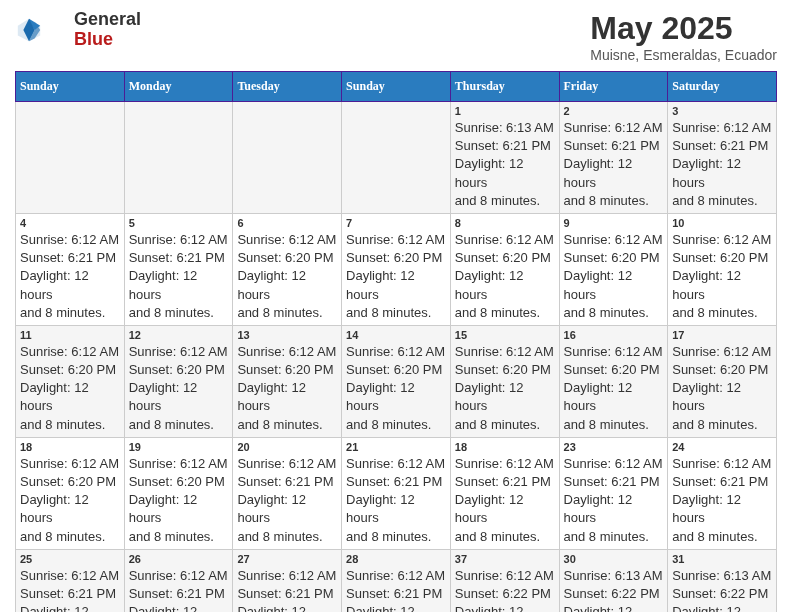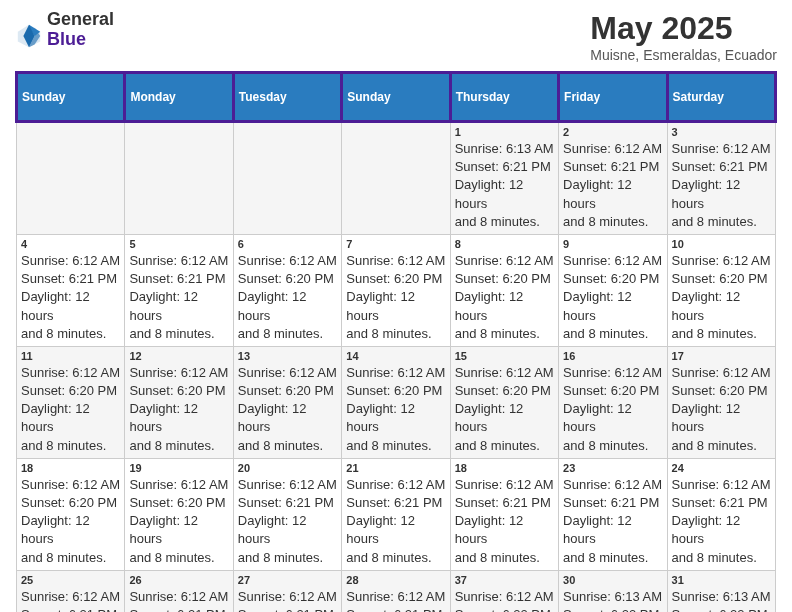--- a/index.html
+++ b/index.html
@@ -16,29 +16,30 @@
       padding: 10px 15px;
     }
     .header {
       display: flex;
       justify-content: space-between;
       align-items: flex-start;
       margin-bottom: 8px;
     }
     .logo {
       display: flex;
-      align-items: flex-end;
+      align-items: center;
+      gap: 27px;
     }
     .logo-text {
       font-size: 18px;
       font-weight: bold;
       line-height: 1.1;
     }
     .logo-general { color: #333; }
-    .logo-blue { color: #4c1d95; }
+    .logo-blue { color: #b91c1c; }
     .logo-icon {
       width: 28px;
       height: 28px;
       margin-right: 4px;
     }
     .title-block {
       text-align: left;
     }
     .main-title {
       font-size: 32px;
@@ -52,23 +53,24 @@
     .calendar {
       width: 100%;
       border-collapse: collapse;
       table-layout: fixed;
     }
     .calendar thead th {
       background-color: #2a7cbf;
       color: #fff;
       font-size: 12px;
       font-weight: bold;
-      padding: 16px 4px;
-      border: 3px solid #4c1d95;
+      padding: 7px 4px;
+      border: 1px solid #4c1d95;
       text-align: left;
+      font-family: Liberation Serif, serif;
     }
     .calendar tbody td {
       border: 1px solid #ccc;
       vertical-align: top;
       padding: 3px 4px;
       font-size: 9.5px;
       color: #333;
       height: 86px;
       background: #fff;
     }

